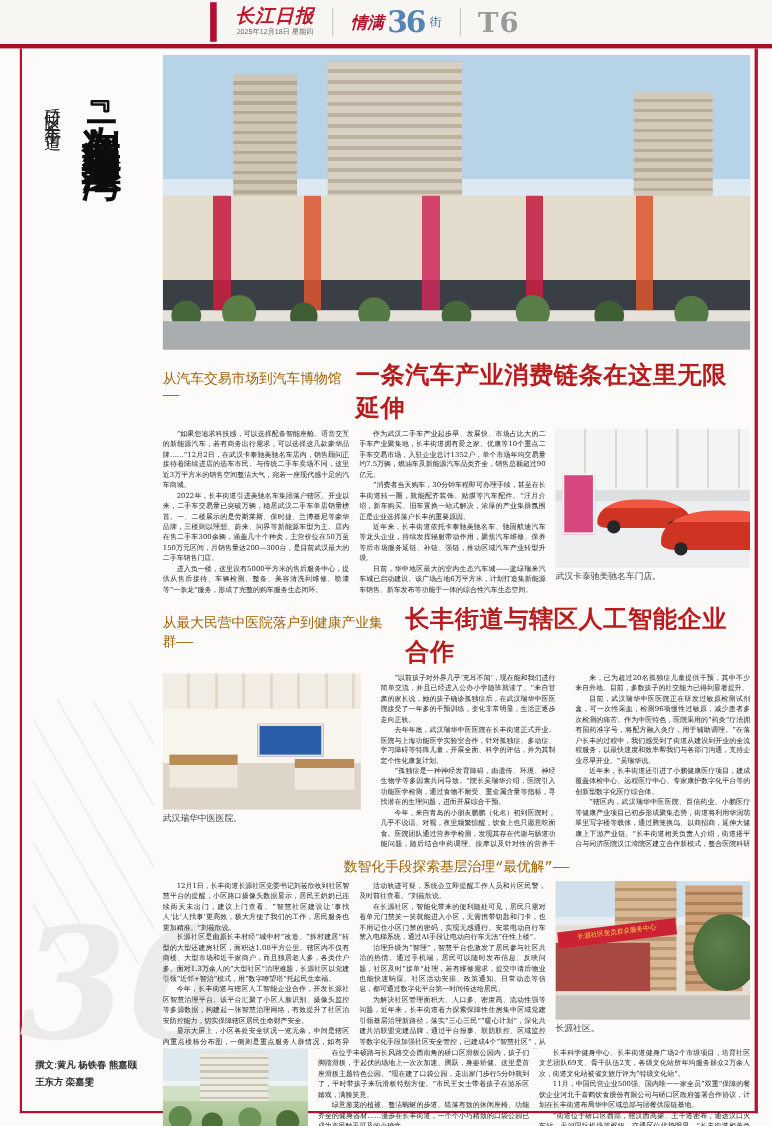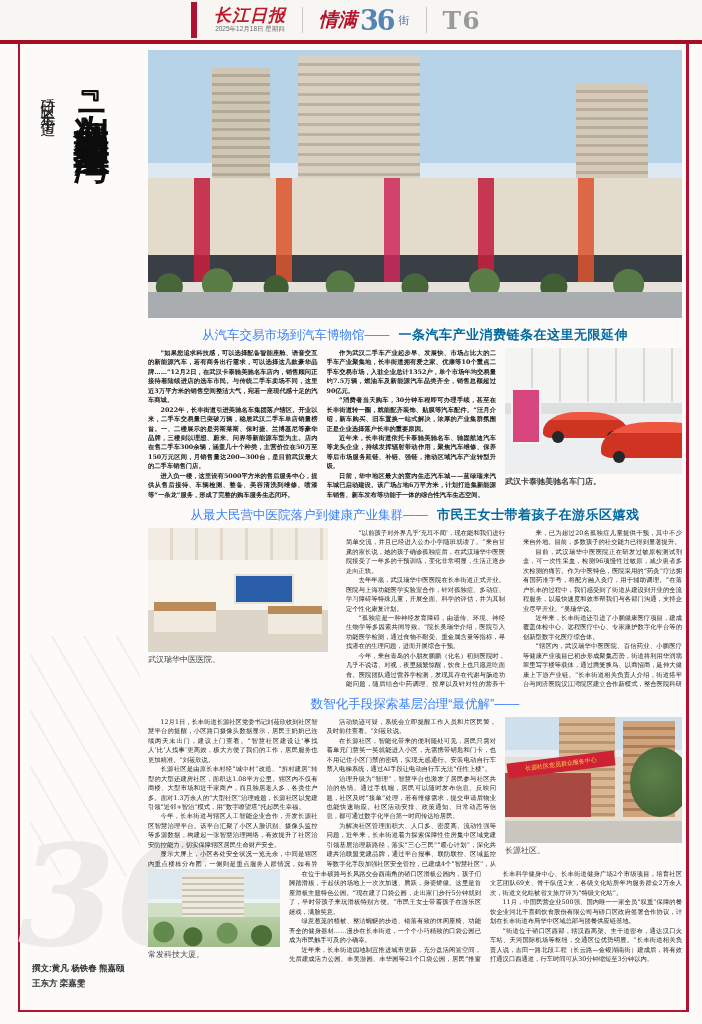--- a/index.html
+++ b/index.html
@@ -9,21 +9,21 @@
   .header{position:absolute;left:0;top:0;width:702px;height:40px;background:#f7f6f3;}
   .header-mark{position:absolute;left:191px;top:2px;width:6px;height:36px;background:#b01130;}
   .header-inner{position:absolute;left:214px;top:2px;height:36px;display:flex;align-items:center;gap:16px;}
   .masthead{display:flex;flex-direction:column;align-items:center;}
   .paper-name{font-family:"DejaVu Serif","Liberation Serif",serif;font-style:italic;
               font-weight:900;font-size:17px;color:#c0182b;letter-spacing:1px;line-height:1.1;}
   .paper-date{font-size:6.5px;color:#6a6a6a;margin-top:1px;}
   .hdiv{width:1px;height:26px;background:#c8c8c8;}
   .series{display:flex;align-items:center;gap:3px;}
   .series-script{font-family:"DejaVu Serif","Liberation Serif",serif;font-style:italic;
-                 font-weight:900;font-size:19px;color:#b5122c;}
+                 font-weight:900;font-size:15px;color:#b5122c;}
   .series-num{font-family:"DejaVu Serif","Liberation Serif",serif;font-weight:bold;
               font-size:27px;color:#5585b5;line-height:1;letter-spacing:-2px;}
   .series-suffix{font-size:11px;color:#46709e;margin-left:2px;}
   .page-no{font-family:"DejaVu Serif","Liberation Serif",serif;font-weight:bold;
            font-size:25px;color:#9a9a9a;letter-spacing:1px;}
   .header-rule{position:absolute;left:0;top:40px;width:702px;height:4px;background:#a50f24;}
   
   .frame{position:absolute;left:18px;top:44px;width:666px;height:966px;
          border-left:2px solid #b41232;border-right:3px solid #b41232;border-bottom:2px solid #b41232;}
   
@@ -35,22 +35,22 @@
           font-weight:900;font-size:36px;color:#0d0d0d;letter-spacing:3px;line-height:1.4;}
   .watermark{position:absolute;left:-6px;bottom:40px;font-family:"DejaVu Serif","Liberation Serif",serif;
              font-weight:bold;font-style:italic;font-size:140px;color:#ecebe9;line-height:1;}
   .wm-lines{position:absolute;left:6px;bottom:130px;width:110px;height:240px;
             background:repeating-linear-gradient(60deg,transparent 0 26px,#f0efee 26px 28px);}
   .credits{position:absolute;left:8px;bottom:16px;font-size:8.5px;font-weight:bold;color:#333;line-height:1.7;z-index:5;}
   
   .main{position:absolute;left:148px;top:50px;width:534px;}
   .cap{font-size:8px;color:#444;margin-top:3px;line-height:1.2;}
   .shead{display:flex;justify-content:center;align-items:baseline;gap:9px;margin-top:8px;margin-bottom:4px;}
-  .shead .kick{font-size:12.5px;color:#3b82f6;font-family:Liberation Sans, sans-serif;}
-  .shead .ttl{font-size:13px;font-weight:900;color:#0369a1;
+  .shead .kick{font-size:12.5px;color:#a16207;font-family:Liberation Mono, monospace;}
+  .shead .ttl{font-size:22px;font-weight:900;color:#b91c1c;
               font-family:"DejaVu Serif","Liberation Serif",serif;letter-spacing:0.5px;}
   .srow{display:flex;gap:9px;overflow:hidden;}
   .copy{flex:1;overflow:hidden;}
   .copy p{margin:0;text-indent:2em;font-size:6.3px;line-height:1.5;text-align:justify;
           color:#1d1d1d;font-family:"DejaVu Serif","Liberation Serif",serif;}
   .fig{flex:none;}
   .ph{position:relative;overflow:hidden;}
   
   .photo-plaza{width:534px;height:268px;background:linear-gradient(#b7d3e7 0 42%,#dce9f2 42% 48%,#e6e2da 48%);}
   .pl-tower1{position:absolute;left:64px;top:18px;width:58px;height:150px;
@@ -164,21 +164,21 @@
       <div class="pl-tower3"></div>
       <div class="pl-mall"></div>
       <div class="pl-trees"></div>
       <div class="pl-road"></div>
     </div>
 
     <div class="shead">
       <span class="kick">从汽车交易市场到汽车博物馆——</span>
       <span class="ttl">一条汽车产业消费链条在这里无限延伸</span>
     </div>
-    <div class="srow" style="height:150px;font-weight:bold;">
+    <div class="srow" style="height:150px;">
       <div class="copy">
           <p>“如果您追求科技感，可以选择配备智能座舱、语音交互的新能源汽车，若有商务出行需求，可以选择这几款豪华品牌……”12月2日，在武汉卡泰驰美驰名车店内，销售顾问正接待着陆续进店的选车市民。与传统二手车卖场不同，这里近3万平方米的销售空间整洁大气，宛若一座现代感十足的汽车商城。</p>
           <p>2022年，长丰街道引进美驰名车集团落户辖区。开业以来，二手车交易量已突破万辆，稳居武汉二手车单店销量榜首。一、二楼展示的是劳斯莱斯、保时捷、兰博基尼等豪华品牌，三楼则以理想、蔚来、问界等新能源车型为主。店内在售二手车300余辆，涵盖几十个种类，主营价位在50万至150万元区间，月销售量达200—300台，是目前武汉最大的二手车销售门店。</p>
           <p>进入负一楼，这里设有5000平方米的售后服务中心，提供从售后接待、车辆检测、整备、美容清洗到维修、喷漆等“一条龙”服务，形成了完整的购车服务生态闭环。</p>
         </div>
       <div class="copy">
           <p>作为武汉二手车产业起步早、发展快、市场占比大的二手车产业聚集地，长丰街道拥有爱之家、优康等10个重点二手车交易市场，入驻企业总计1352户，单个市场年均交易量约7.5万辆，燃油车及新能源汽车品类齐全，销售总额超过90亿元。</p>
           <p>“消费者当天购车，30分钟车程即可办理手续，甚至在长丰街道转一圈，就能配齐装饰、贴膜等汽车配件。”汪月介绍，新车购买、旧车置换一站式解决，浓厚的产业集群氛围正是企业选择落户长丰的重要原因。</p>
           <p>近年来，长丰街道依托卡泰驰美驰名车、驰固航迪汽车等龙头企业，持续发挥辐射带动作用，聚焦汽车维修、保养等后市场服务延链、补链、强链，推动区域汽车产业转型升级。</p>
           <p>日前，华中地区最大的室内生态汽车城——蓝绿瑞来汽车城已启动建设。该广场占地6万平方米，计划打造集新能源车销售、新车发布等功能于一体的综合性汽车生态空间。</p>
@@ -189,21 +189,21 @@
           <div class="car-poster"></div>
           <div class="car car1"></div>
           <div class="car car2"></div>
         </div>
         <div class="cap">武汉卡泰驰美驰名车门店。</div>
       </div>
     </div>
 
     <div class="shead">
       <span class="kick">从最大民营中医院落户到健康产业集群——</span>
-      <span class="ttl">市民王女士带着孩子在游乐区嬉戏</span>
+      <span class="ttl">长丰街道与辖区人工智能企业合作</span>
     </div>
     <div class="srow" style="height:160px;gap:18px;">
       <div class="fig">
         <div class="ph photo-hospital">
           <div class="ho-beams"></div>
           <div class="ho-screen"></div>
           <div class="ho-desk1"></div>
           <div class="ho-desk2"></div>
         </div>
         <div class="cap">武汉瑞华中医医院。</div>

